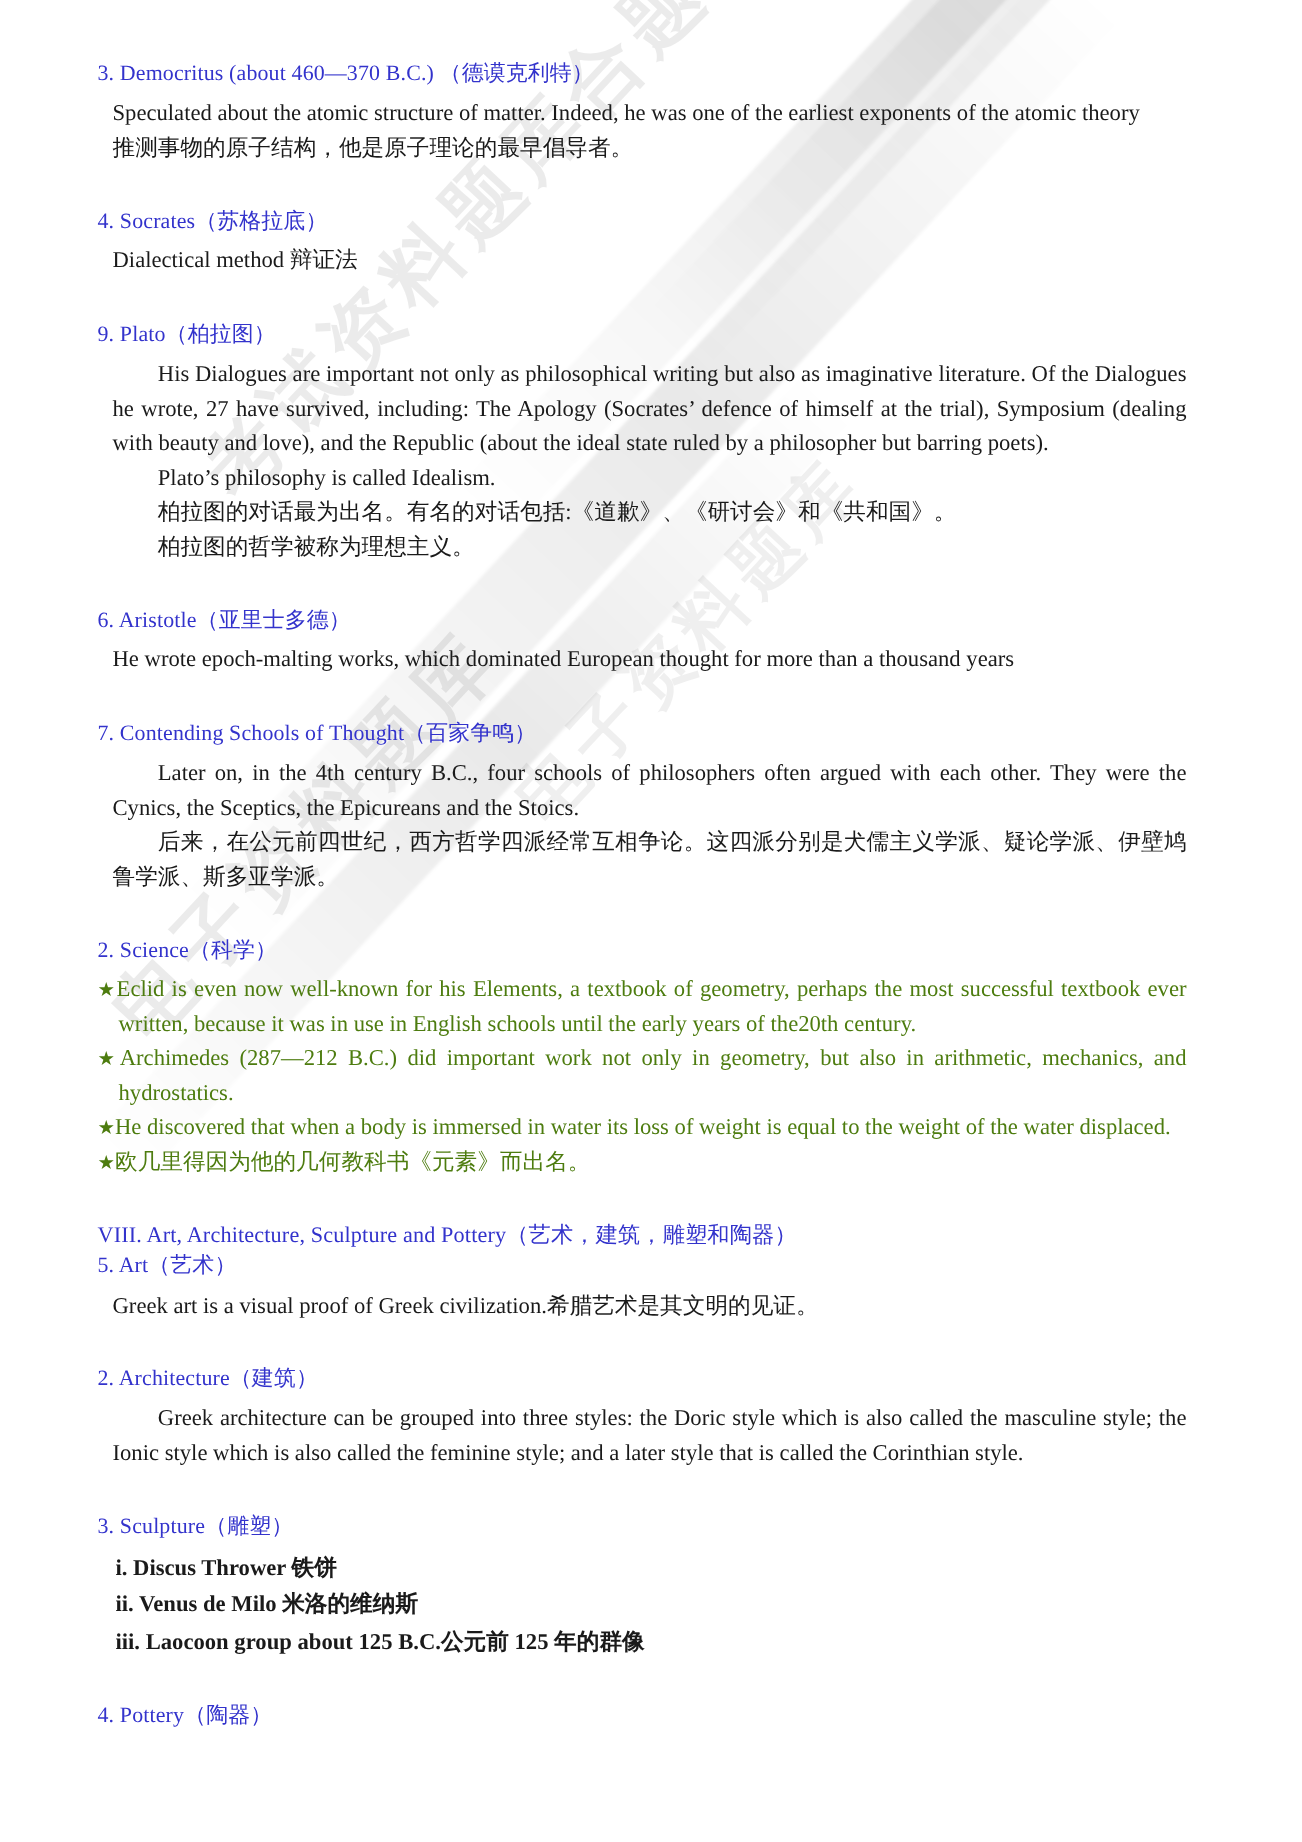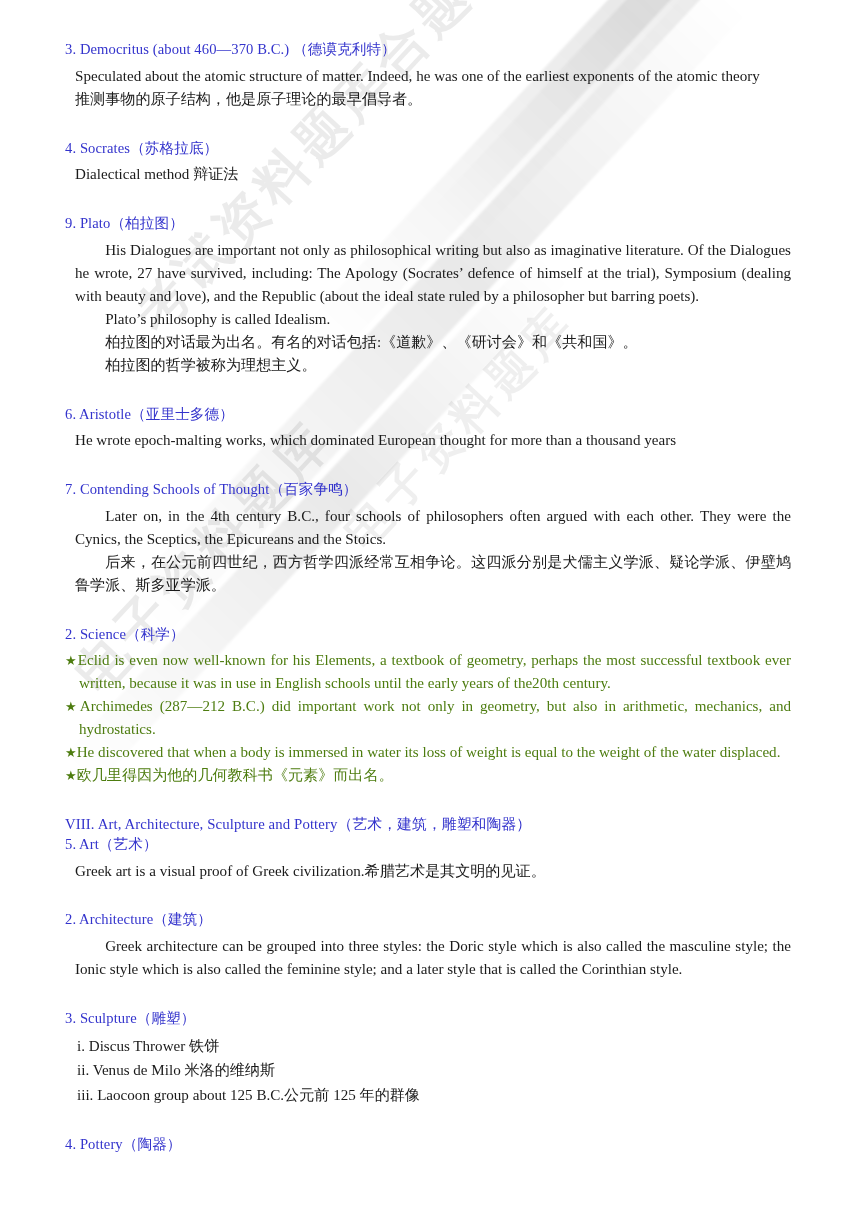--- a/index.html
+++ b/index.html
@@ -105,20 +105,21 @@
     color: #4d7c0f;
   }
   .star-glyph { font-size: 13px; }
 
   .list-line {
     margin: 0;
     font-size: 15.1px;
     line-height: 1.62;
     padding-left: 12px;
     color: #1a1a1a;
+    font-weight: bold;
   }
 
   .nojust { text-align: left; }
 </style>
 </head>
 <body>
 
 <div id="watermark">
   <div class="wm-streak" style="top:210px; left:430px; width:760px; height:54px;"></div>
   <div class="wm-streak" style="top:330px; left:300px; width:820px; height:46px;"></div>

